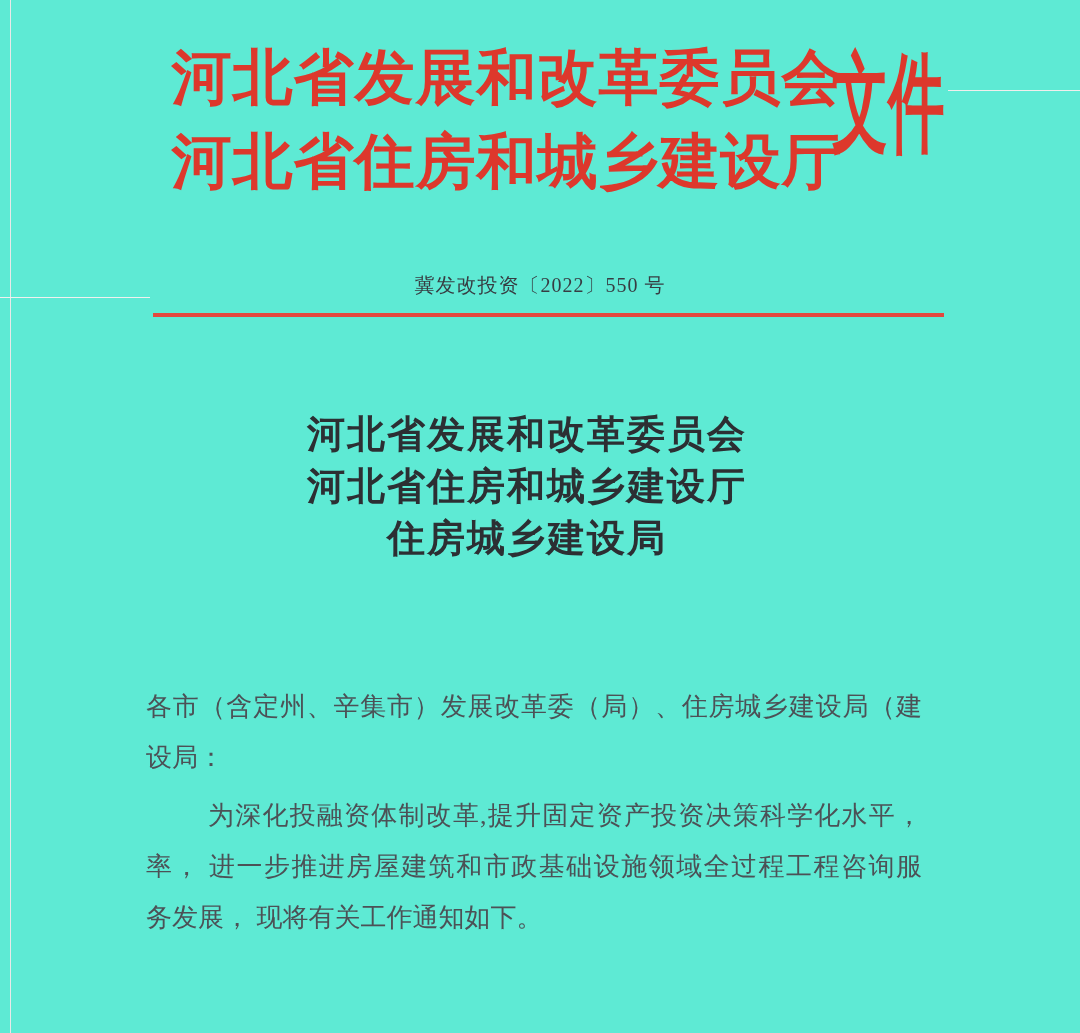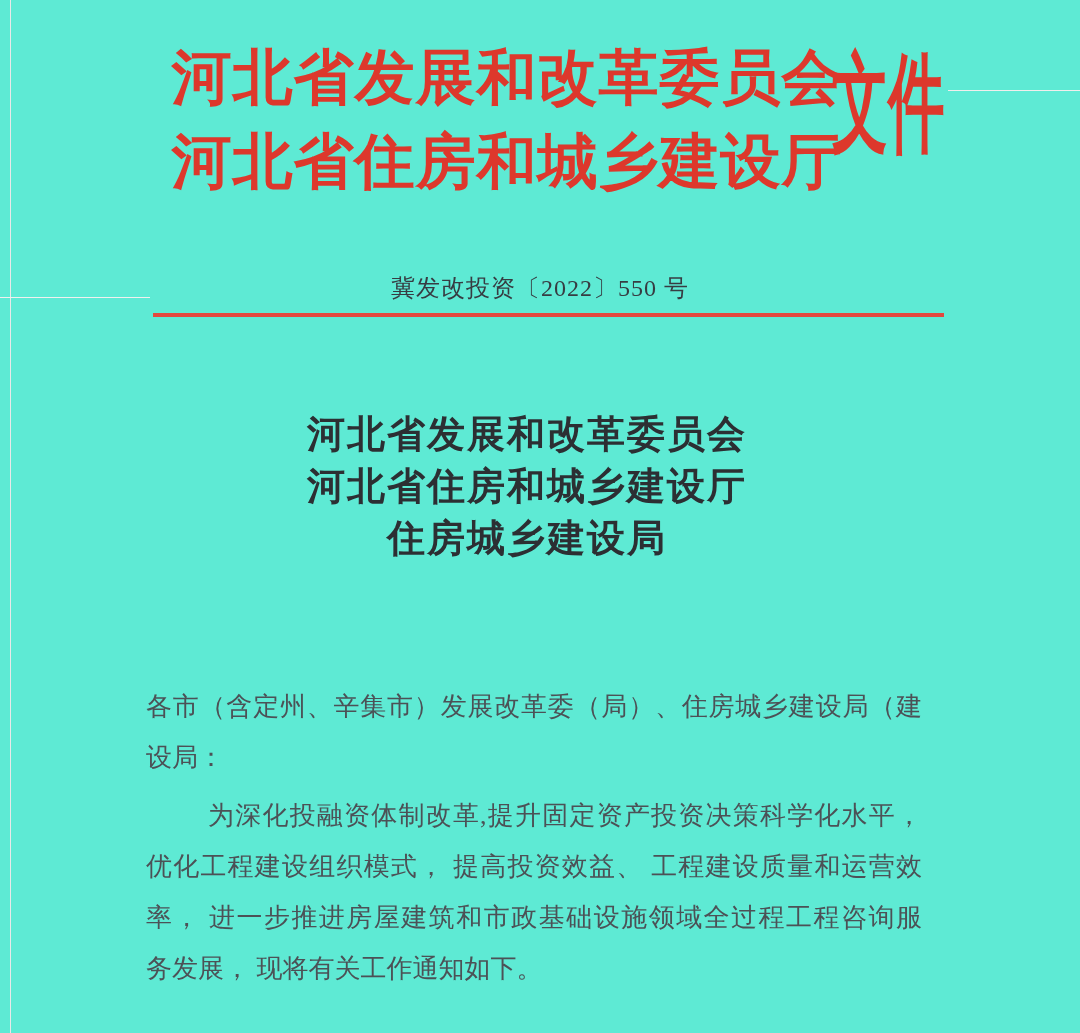--- a/index.html
+++ b/index.html
@@ -59,21 +59,21 @@
     transform-origin: left top;
     white-space: nowrap;
   }
 
   
   .doc-number {
     position: absolute;
     left: 0; top: 272px;
     width: 1080px;
     text-align: center;
-    font-size: 24px;
+    font-size: 20px;
     letter-spacing: 1px;
     color: #373c42;
     white-space: nowrap;
   }
 
   
   .red-rule {
     position: absolute;
     left: 153px; top: 313px;
     width: 791px; height: 4px;
@@ -142,18 +142,17 @@
   <div class="doc-title">
     <div>河北省发展和改革委员会</div>
     <div>河北省住房和城乡建设厅</div>
     <div>住房城乡建设局</div>
   </div>
 
   <div class="body-block">
     <div class="body-line justified">各市（含定州、辛集市）发展改革委（局）、住房城乡建设局（建</div>
     <div class="body-line">设局：</div>
     <div class="body-line justified indent para-gap">为深化投融资体制改革,提升固定资产投资决策科学化水平，</div>
-    <div class="body-line justified">优化工程建设组织模式， 提高投资效益、 工程建设质量和运营效</div>
     <div class="body-line justified">率， 进一步推进房屋建筑和市政基础设施领域全过程工程咨询服</div>
     <div class="body-line">务发展， 现将有关工作通知如下。</div>
   </div>
 
 </div>
 
 </body></html>

